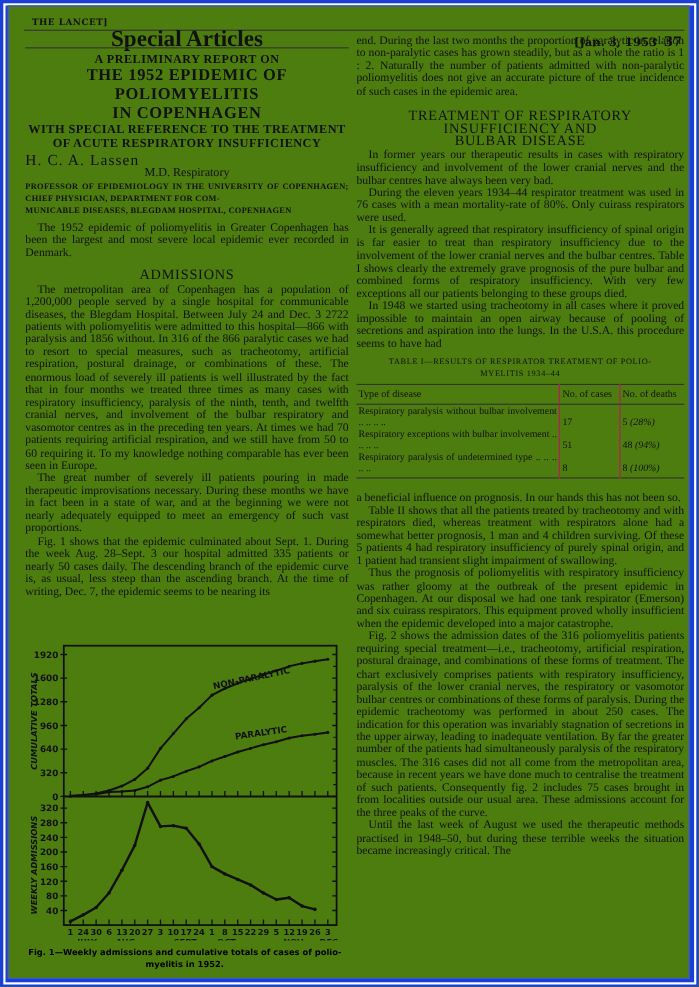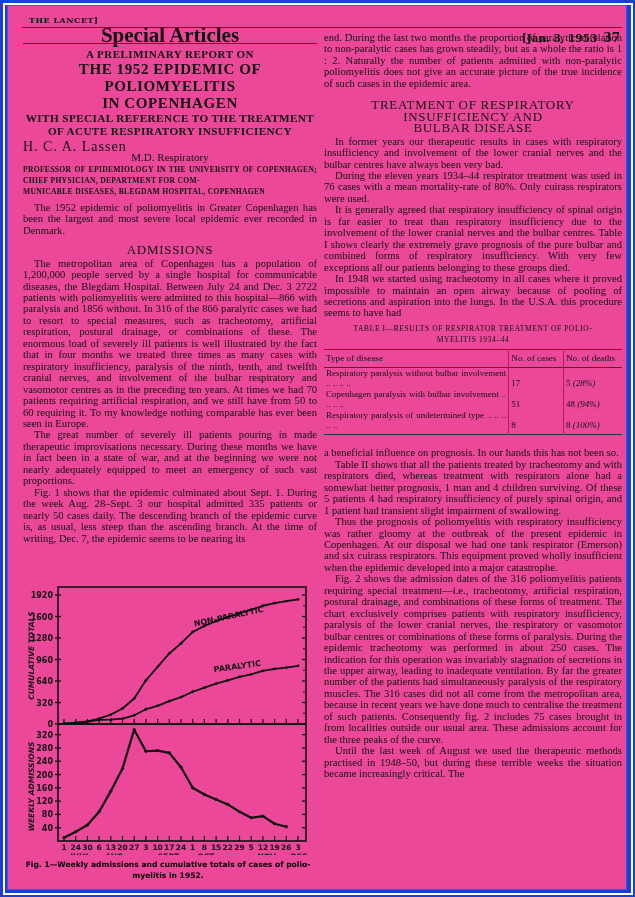--- a/index.html
+++ b/index.html
@@ -1,18 +1,18 @@
 <!DOCTYPE html>
 <html><head>
 <meta charset="utf-8">
 <style>
   html, body { margin:0; padding:0; }
   body { width:635px; height:897px; background:#1a3fd6; position:relative; overflow:hidden; }
   .frame { position:absolute; left:3px; top:3px; width:626px; height:888px; border:2px solid #fff; background:#1a3fd6; }
-  .page { position:absolute; left:7px; top:5px; width:620px; height:885px; background:#ec4899; border:1px solid #3a55e0; box-sizing:border-box; }
+  .page { position:absolute; left:7px; top:5px; width:620px; height:885px; background:#4d7c0f; border:1px solid #3a55e0; box-sizing:border-box; }
   .serif { font-family:"DejaVu Serif","Liberation Serif",serif; color:#111; }
   .hdr-left { position:absolute; left:21px; top:9px; font-size:8px; font-weight:bold; letter-spacing:0.5px; }
   .hdr-right { position:absolute; right:6px; top:25px; font-size:10.5px; font-weight:bold; }
   .hdr-right .pg { font-size:12px; margin-left:6px; }
   .rule { position:absolute; height:1px; background:#333; }
   .col { position:absolute; font-family:"Liberation Serif","DejaVu Serif",serif; color:#111; font-size:10.6px; line-height:11.45px; text-align:justify; }
   .col p { margin:0; text-indent:11px; }
   .col p.noind { text-indent:0; }
   .sect-title { font-family:"Liberation Serif",serif; font-size:21px; text-align:center; margin:0; }
   .art-head { text-align:center; font-weight:bold; font-family:"Liberation Serif",serif; }
@@ -290,21 +290,21 @@
           <th class="num">No. of deaths</th>
         </tr>
       </thead>
       <tbody>
         <tr>
           <td>Respiratory paralysis without bulbar involvement .. .. .. ..</td>
           <td class="num">17</td>
           <td class="num"><span>5</span> <i>(28%)</i></td>
         </tr>
         <tr>
-          <td>Copenhagen paralysis with bulbar involvement .. .. .. ..</td>
+          <td>Respiratory exceptions with bulbar involvement .. .. .. ..</td>
           <td class="num">51</td>
           <td class="num"><span>48</span> <i>(94%)</i></td>
         </tr>
         <tr>
           <td style="padding-bottom:4px;">Respiratory paralysis of undetermined type .. .. .. .. ..</td>
           <td class="num" style="padding-bottom:4px;">8</td>
           <td class="num" style="padding-bottom:4px;"><span>8</span> <i>(100%)</i></td>
         </tr>
       </tbody>
     </table>

